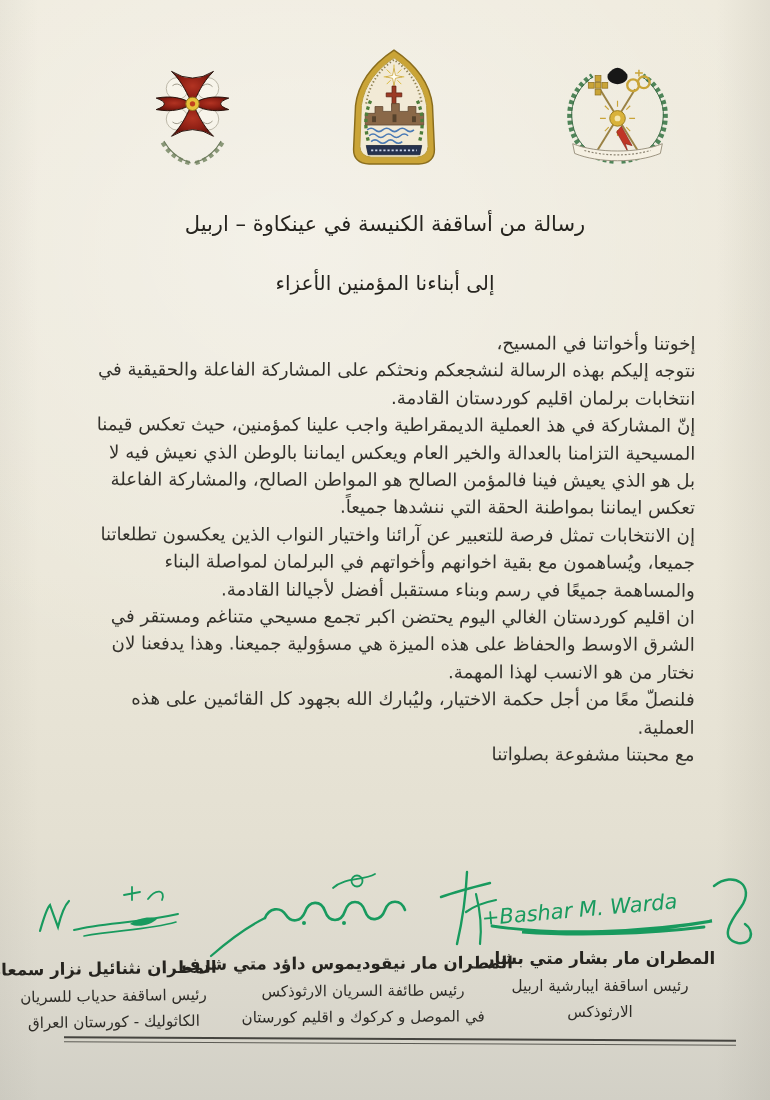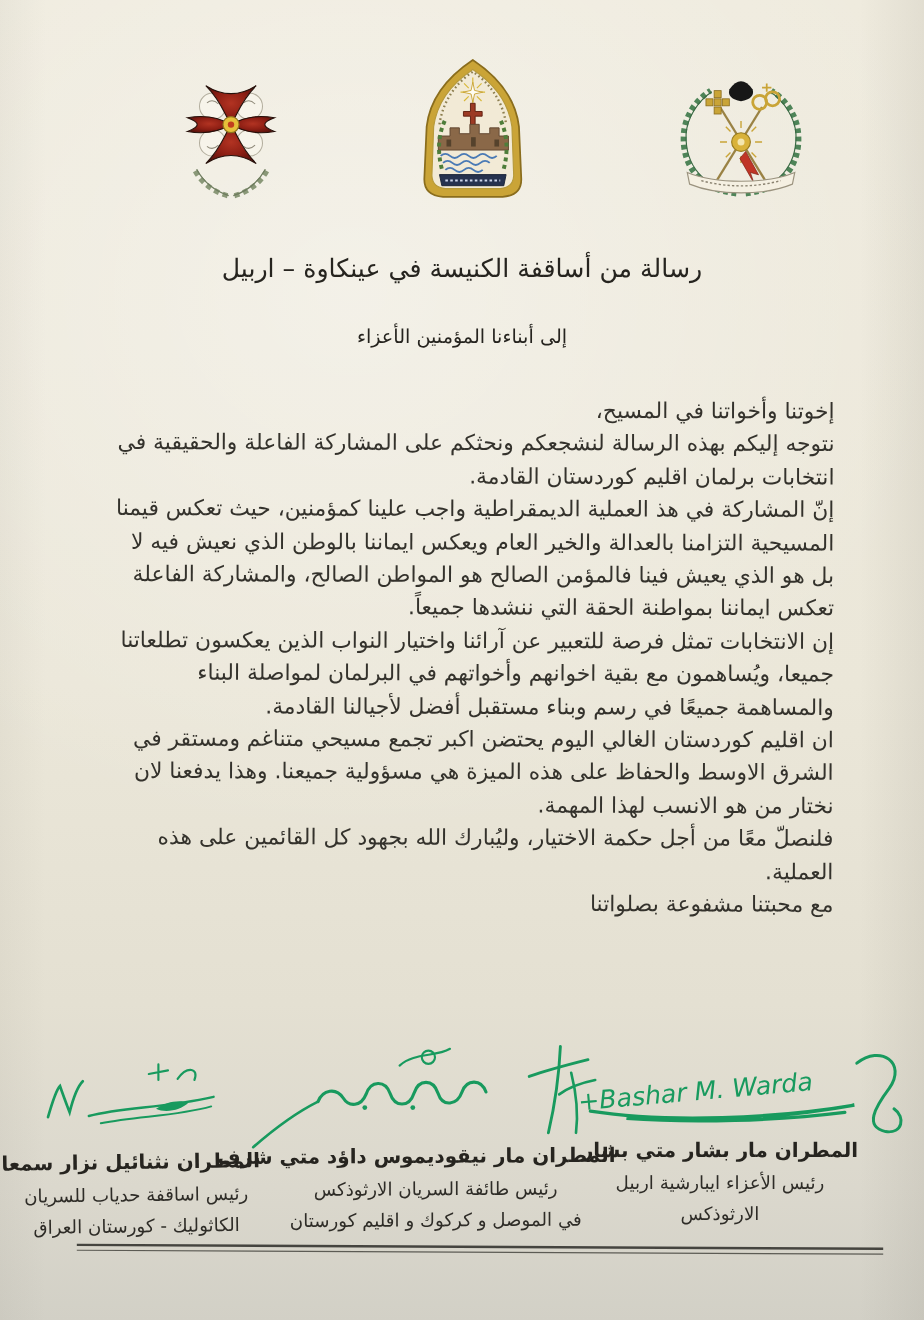--- a/index.html
+++ b/index.html
@@ -13,21 +13,21 @@
       linear-gradient(180deg, #efebde 0%, #ebe7d9 52%, #e4e0d2 76%, #dbd8cd 90%, #d2d0c6 100%);
     color:#33312c;
   }
   .abs{position:absolute;}
   
   .title-1,.title-2{
     left:0;right:0;text-align:center;direction:rtl;
     font-weight:normal;color:#26241f;letter-spacing:0.2px;
   }
   .title-1{top:212px;font-size:21px;}
-  .title-2{top:271px;font-size:16px;}
+  .title-2{top:271px;font-size:20px;}
   
   .body-text{
     top:329px;right:75px;width:600px;direction:rtl;text-align:right;
     font-size:18.2px;line-height:27.4px;color:#34322c;
     transform:rotate(0.15deg);
   }
   .body-text p{margin:0;}
   .p-greeting{margin-bottom:20px;}
   .p2{margin-bottom:27px;}
   .p3{margin-bottom:27px;}
@@ -222,21 +222,21 @@
       <path d="M122 15 C130 4 140 6 136 16" stroke-width="1.8"></path>
       <path d="M14 47 C18 33 22 23 24 21 C26 27 29 35 32 43 C35 31 39 21 43 17" stroke-width="2.2"></path>
       <path d="M48 46 C78 38 108 40 152 30" stroke-width="2"></path>
       <path class="filled" d="M104 40 C112 34 124 32 131 35 C125 41 112 44 104 40 Z"></path>
       <path d="M58 52 C90 46 122 46 150 38" stroke-width="1.6"></path>
     </svg>
   </div>
 
   <div class="abs name-col col-warda">
     <div class="sig-name">المطران مار بشار متي بشار</div>
-    <div class="sig-title">رئيس الأعزاء ايبارشية اربيل</div>
+    <div class="sig-title">رئيس اساقفة ايبارشية اربيل</div>
     <div class="sig-title">الارثوذكس</div>
   </div>
 
   <div class="abs name-col col-nicodemus">
     <div class="sig-name">المطران مار نيقوديموس داؤد متي شرف</div>
     <div class="sig-title">رئيس طائفة السريان الارثوذكس</div>
     <div class="sig-title">في الموصل و كركوك و اقليم كورستان</div>
   </div>
 
   <div class="abs name-col col-semaan">

